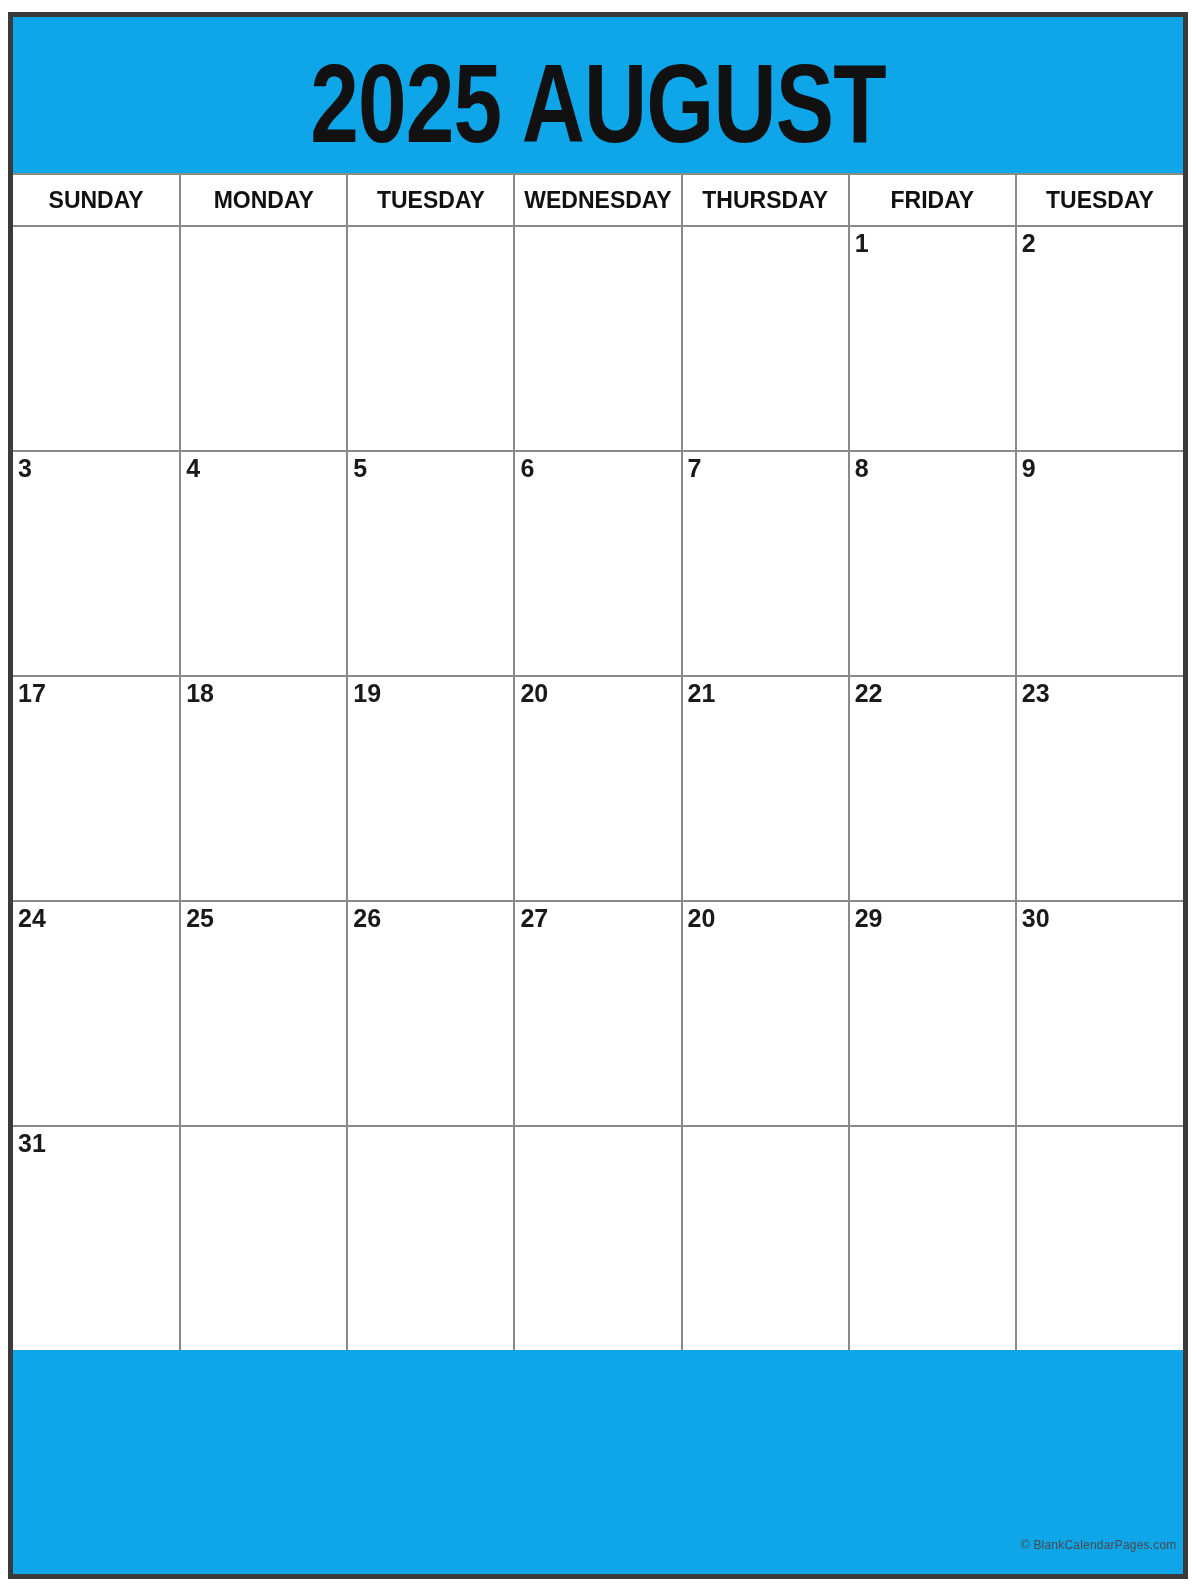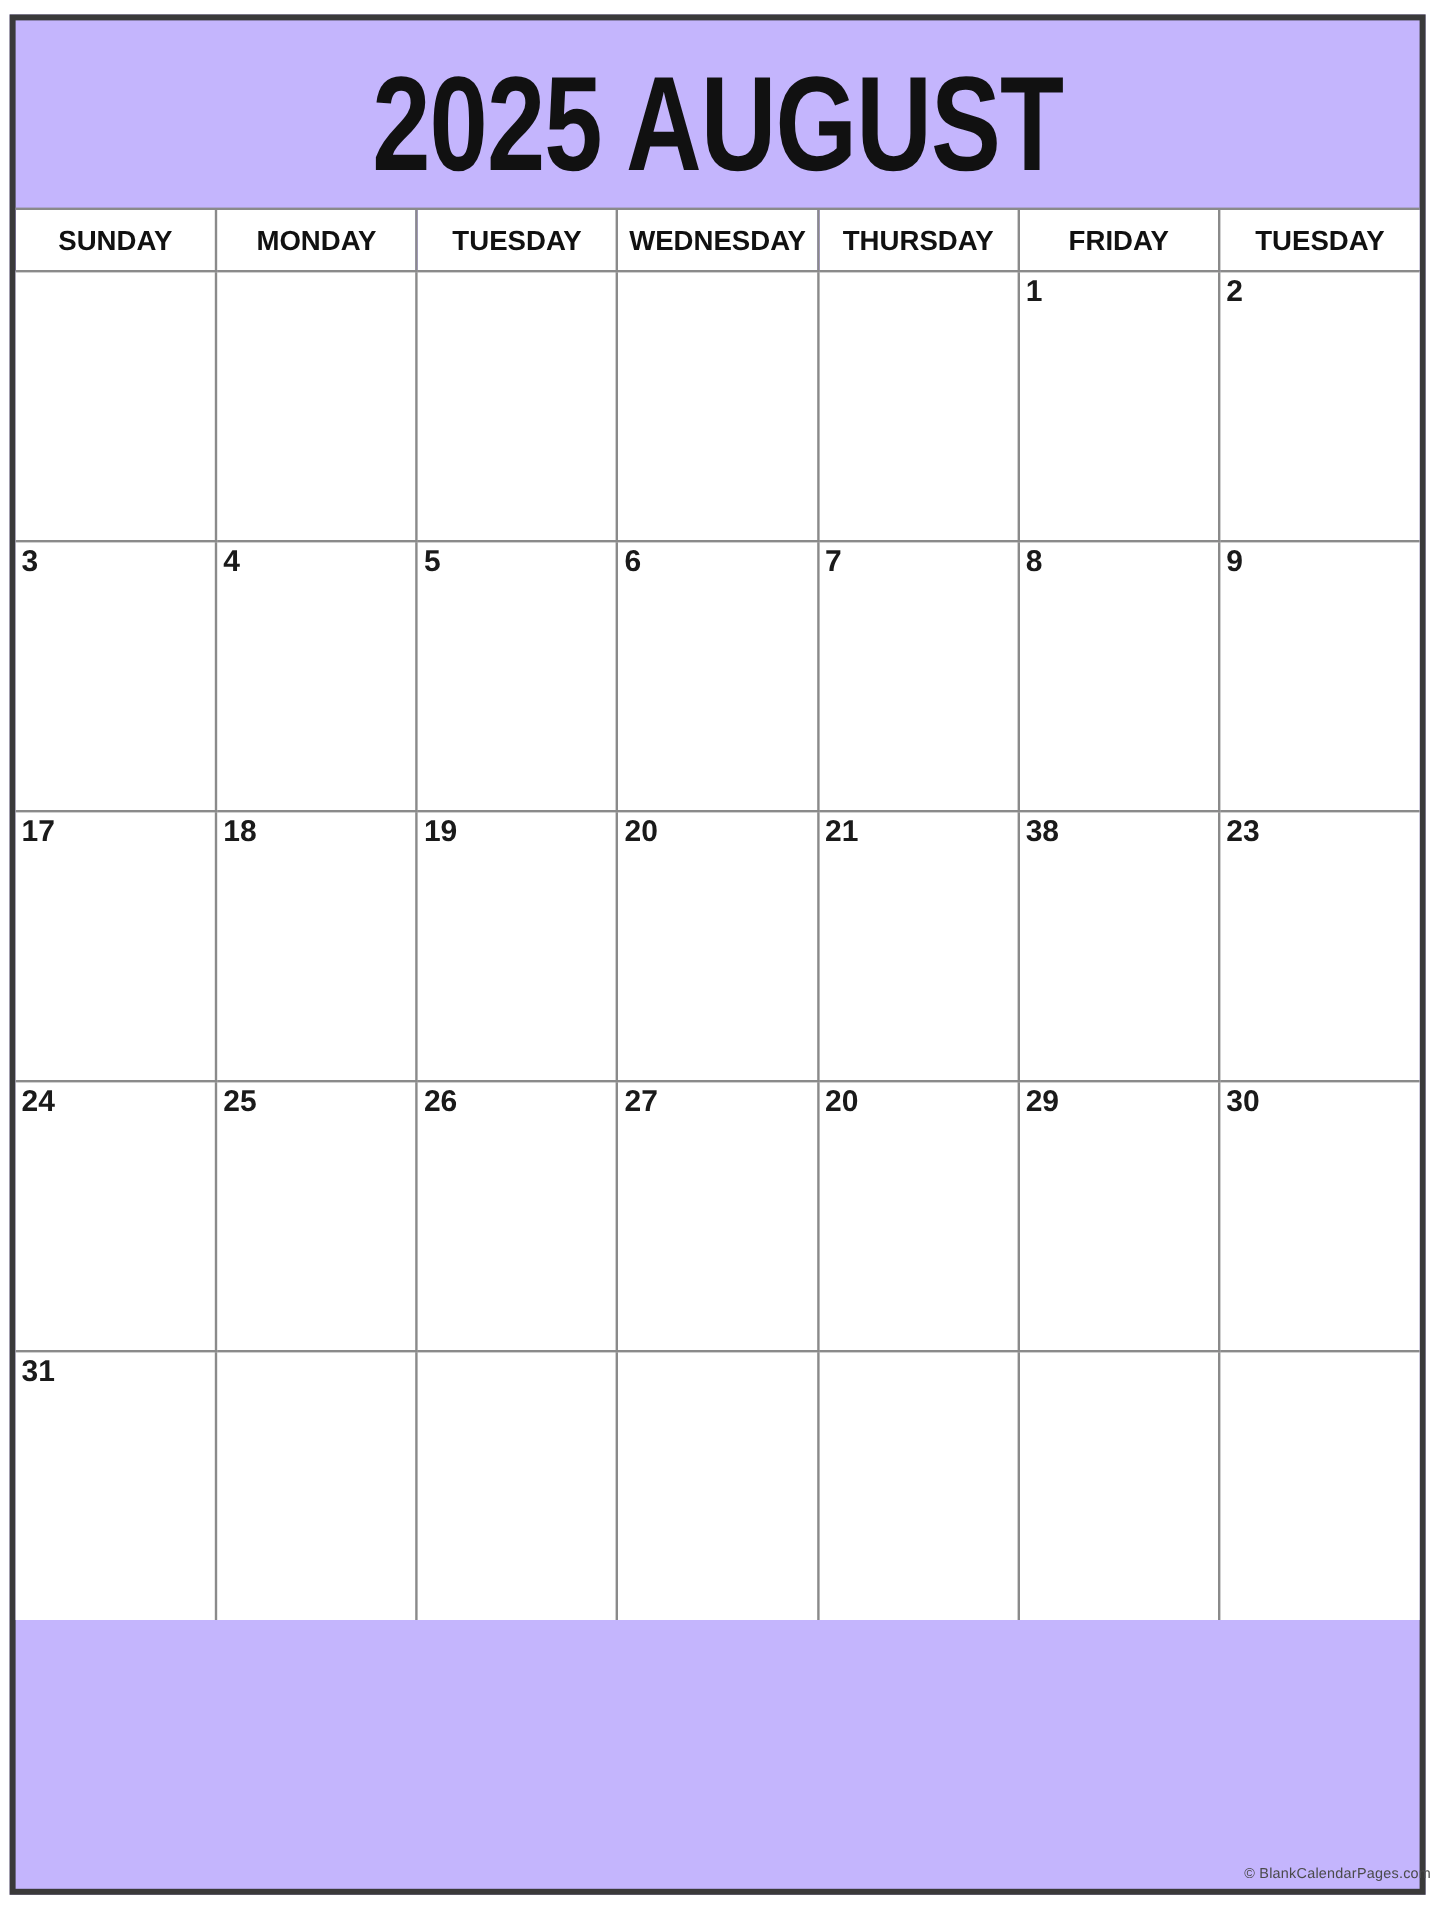--- a/index.html
+++ b/index.html
@@ -11,21 +11,21 @@
     overflow: hidden;
     font-family: "Liberation Sans", "DejaVu Sans", sans-serif;
   }
   .page {
     position: absolute;
     left: 8px;
     top: 12px;
     width: 1170px;
     height: 1557px;
     border: 5px solid #3a3a3a;
-    background: #c4b5fd;
+    background: #0ea5e9;
     box-sizing: content-box;
   }
   .title-block {
     height: 158px;
     border-bottom: 2px solid #8a8a8a;
     display: flex;
     align-items: center;
     justify-content: center;
     padding-top: 0;
     box-sizing: border-box;
@@ -76,26 +76,25 @@
   .date-num {
     font-size: 25px;
     font-weight: bold;
     color: #1a1a1a;
     line-height: 1.15;
     display: inline-block;
   }
   .credit {
     position: absolute;
     left: calc(100% * 6 / 7 + 5px);
-    bottom: 6px;
+    bottom: 22px;
     font-size: 12px;
     color: #4a4a4a;
     white-space: nowrap;
     letter-spacing: 0.2px;
-    margin-left: 16px;
   }
 </style>
 </head>
 <body>
 
 <div class="page">
 
   <div class="title-block">
     <span class="title-text">2025 AUGUST</span>
   </div>
@@ -130,21 +129,21 @@
         <td><span class="date-num">7</span></td>
         <td><span class="date-num">8</span></td>
         <td><span class="date-num">9</span></td>
       </tr>
       <tr>
         <td><span class="date-num">17</span></td>
         <td><span class="date-num">18</span></td>
         <td><span class="date-num">19</span></td>
         <td><span class="date-num">20</span></td>
         <td><span class="date-num">21</span></td>
-        <td><span class="date-num">38</span></td>
+        <td><span class="date-num">22</span></td>
         <td><span class="date-num">23</span></td>
       </tr>
       <tr>
         <td><span class="date-num">24</span></td>
         <td><span class="date-num">25</span></td>
         <td><span class="date-num">26</span></td>
         <td><span class="date-num">27</span></td>
         <td><span class="date-num">20</span></td>
         <td><span class="date-num">29</span></td>
         <td><span class="date-num">30</span></td>

